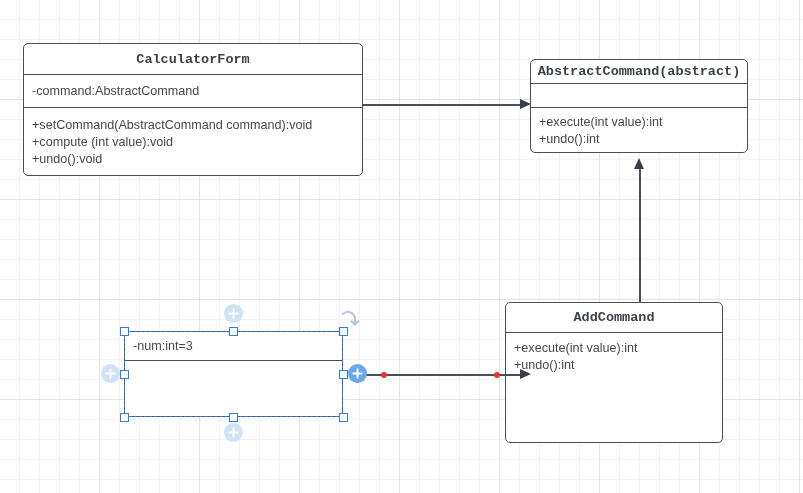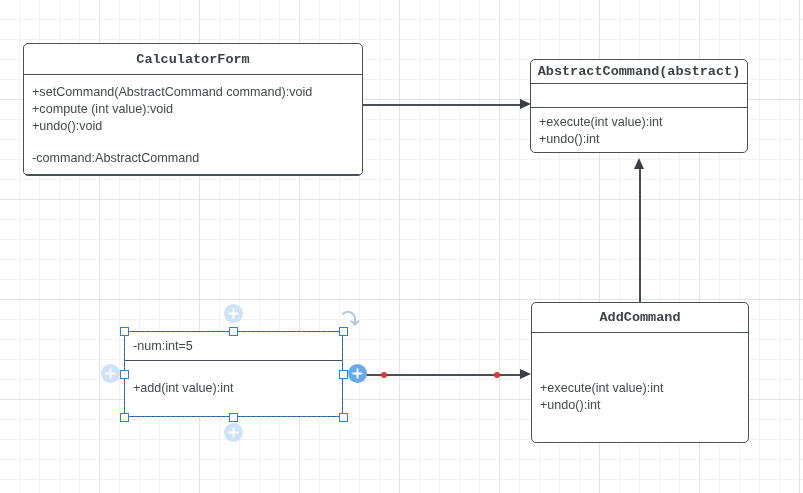--- a/index.html
+++ b/index.html
@@ -131,42 +131,41 @@
   }
   .rotate-handle svg { display: block; }
 </style>
 </head>
 <body>
 
 <div id="canvas">
 
   <div class="uml-class" style="left:23px; top:43px; width:340px; height:133px;">
     <div class="uml-title" style="height:31px;">CalculatorForm</div>
+    <div class="uml-section bordered center-v" style="height:33px;">-command:AbstractCommand</div>
     <div class="uml-section grow" style="padding-top:9px;">+setCommand(AbstractCommand command):void
 +compute (int value):void
 +undo():void</div>
-    <div class="uml-section bordered center-v" style="height:33px;">-command:AbstractCommand</div>
   </div>
 
   <div class="uml-class" style="left:530px; top:59px; width:218px; height:94px;">
     <div class="uml-title" style="height:29px;">AbstractCommand(abstract)</div>
     <div class="uml-section bordered center-v" style="height:28px;"></div>
     <div class="uml-section grow" style="padding-top:6px;">+execute(int value):int
 +undo():int</div>
   </div>
 
-  <div class="uml-class" style="left:531px; top:302px; width:218px; height:141px;gap:40px;">
+  <div class="uml-class" style="left:505px; top:302px; width:218px; height:141px;">
     <div class="uml-title" style="height:30px;">AddCommand</div>
     <div class="uml-section grow" style="padding-top:7px;">+execute(int value):int
 +undo():int</div>
   </div>
 
   <div class="uml-class" style="left:124px; top:331px; width:219px; height:86px; border-radius:2px;">
-    <div class="uml-section bordered center-v" style="height:29px;">-num:int=5</div>
-    <div class="uml-section grow center-v">+add(int value):int</div>
+    <div class="uml-section bordered center-v" style="height:29px;">-num:int=3</div>
   </div>
 
   <div class="conn-line conn-h" style="left:363px; top:104px; width:159px;"></div>
   <div class="arrowhead arrow-right" style="left:520px; top:99.3px;"></div>
 
   <div class="conn-line conn-v" style="left:639px; top:167px; width:1.6px; height:135px;"></div>
   <div class="arrowhead arrow-up" style="left:634.2px; top:158px;"></div>
 
   <div class="conn-line conn-h" style="left:364px; top:374px; width:159px;"></div>
   <div class="arrowhead arrow-right" style="left:520px; top:369.4px;"></div>

